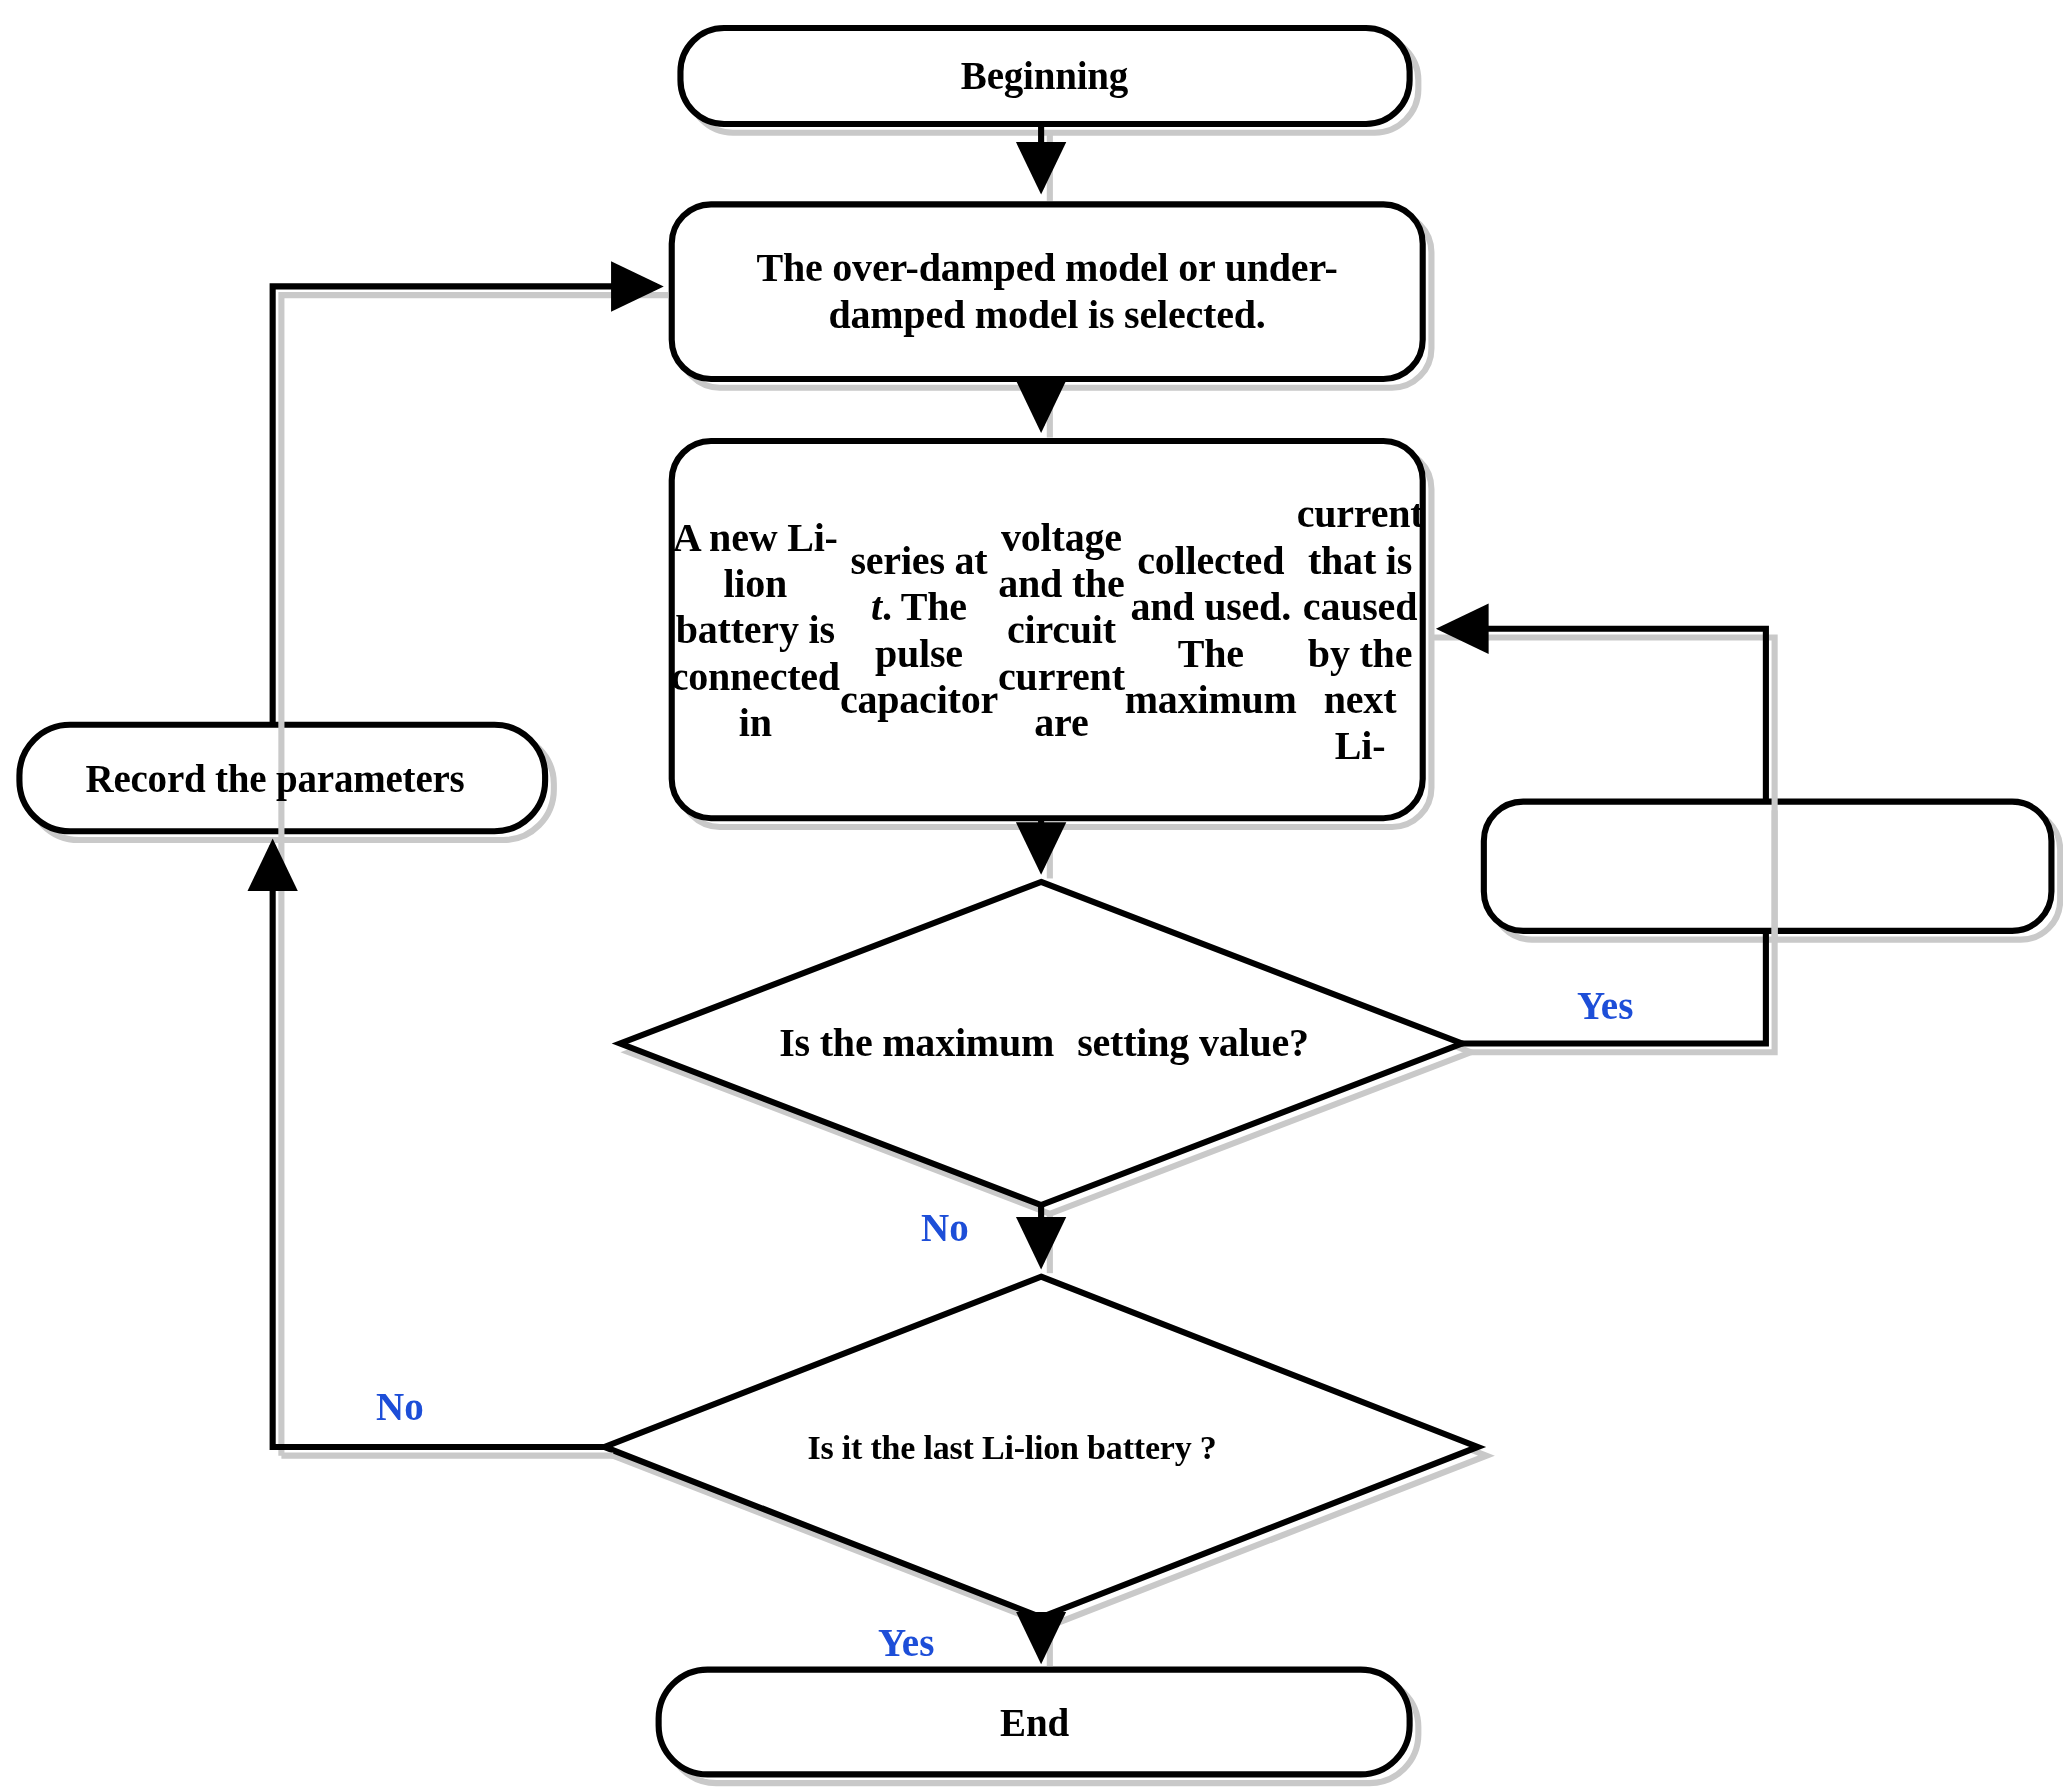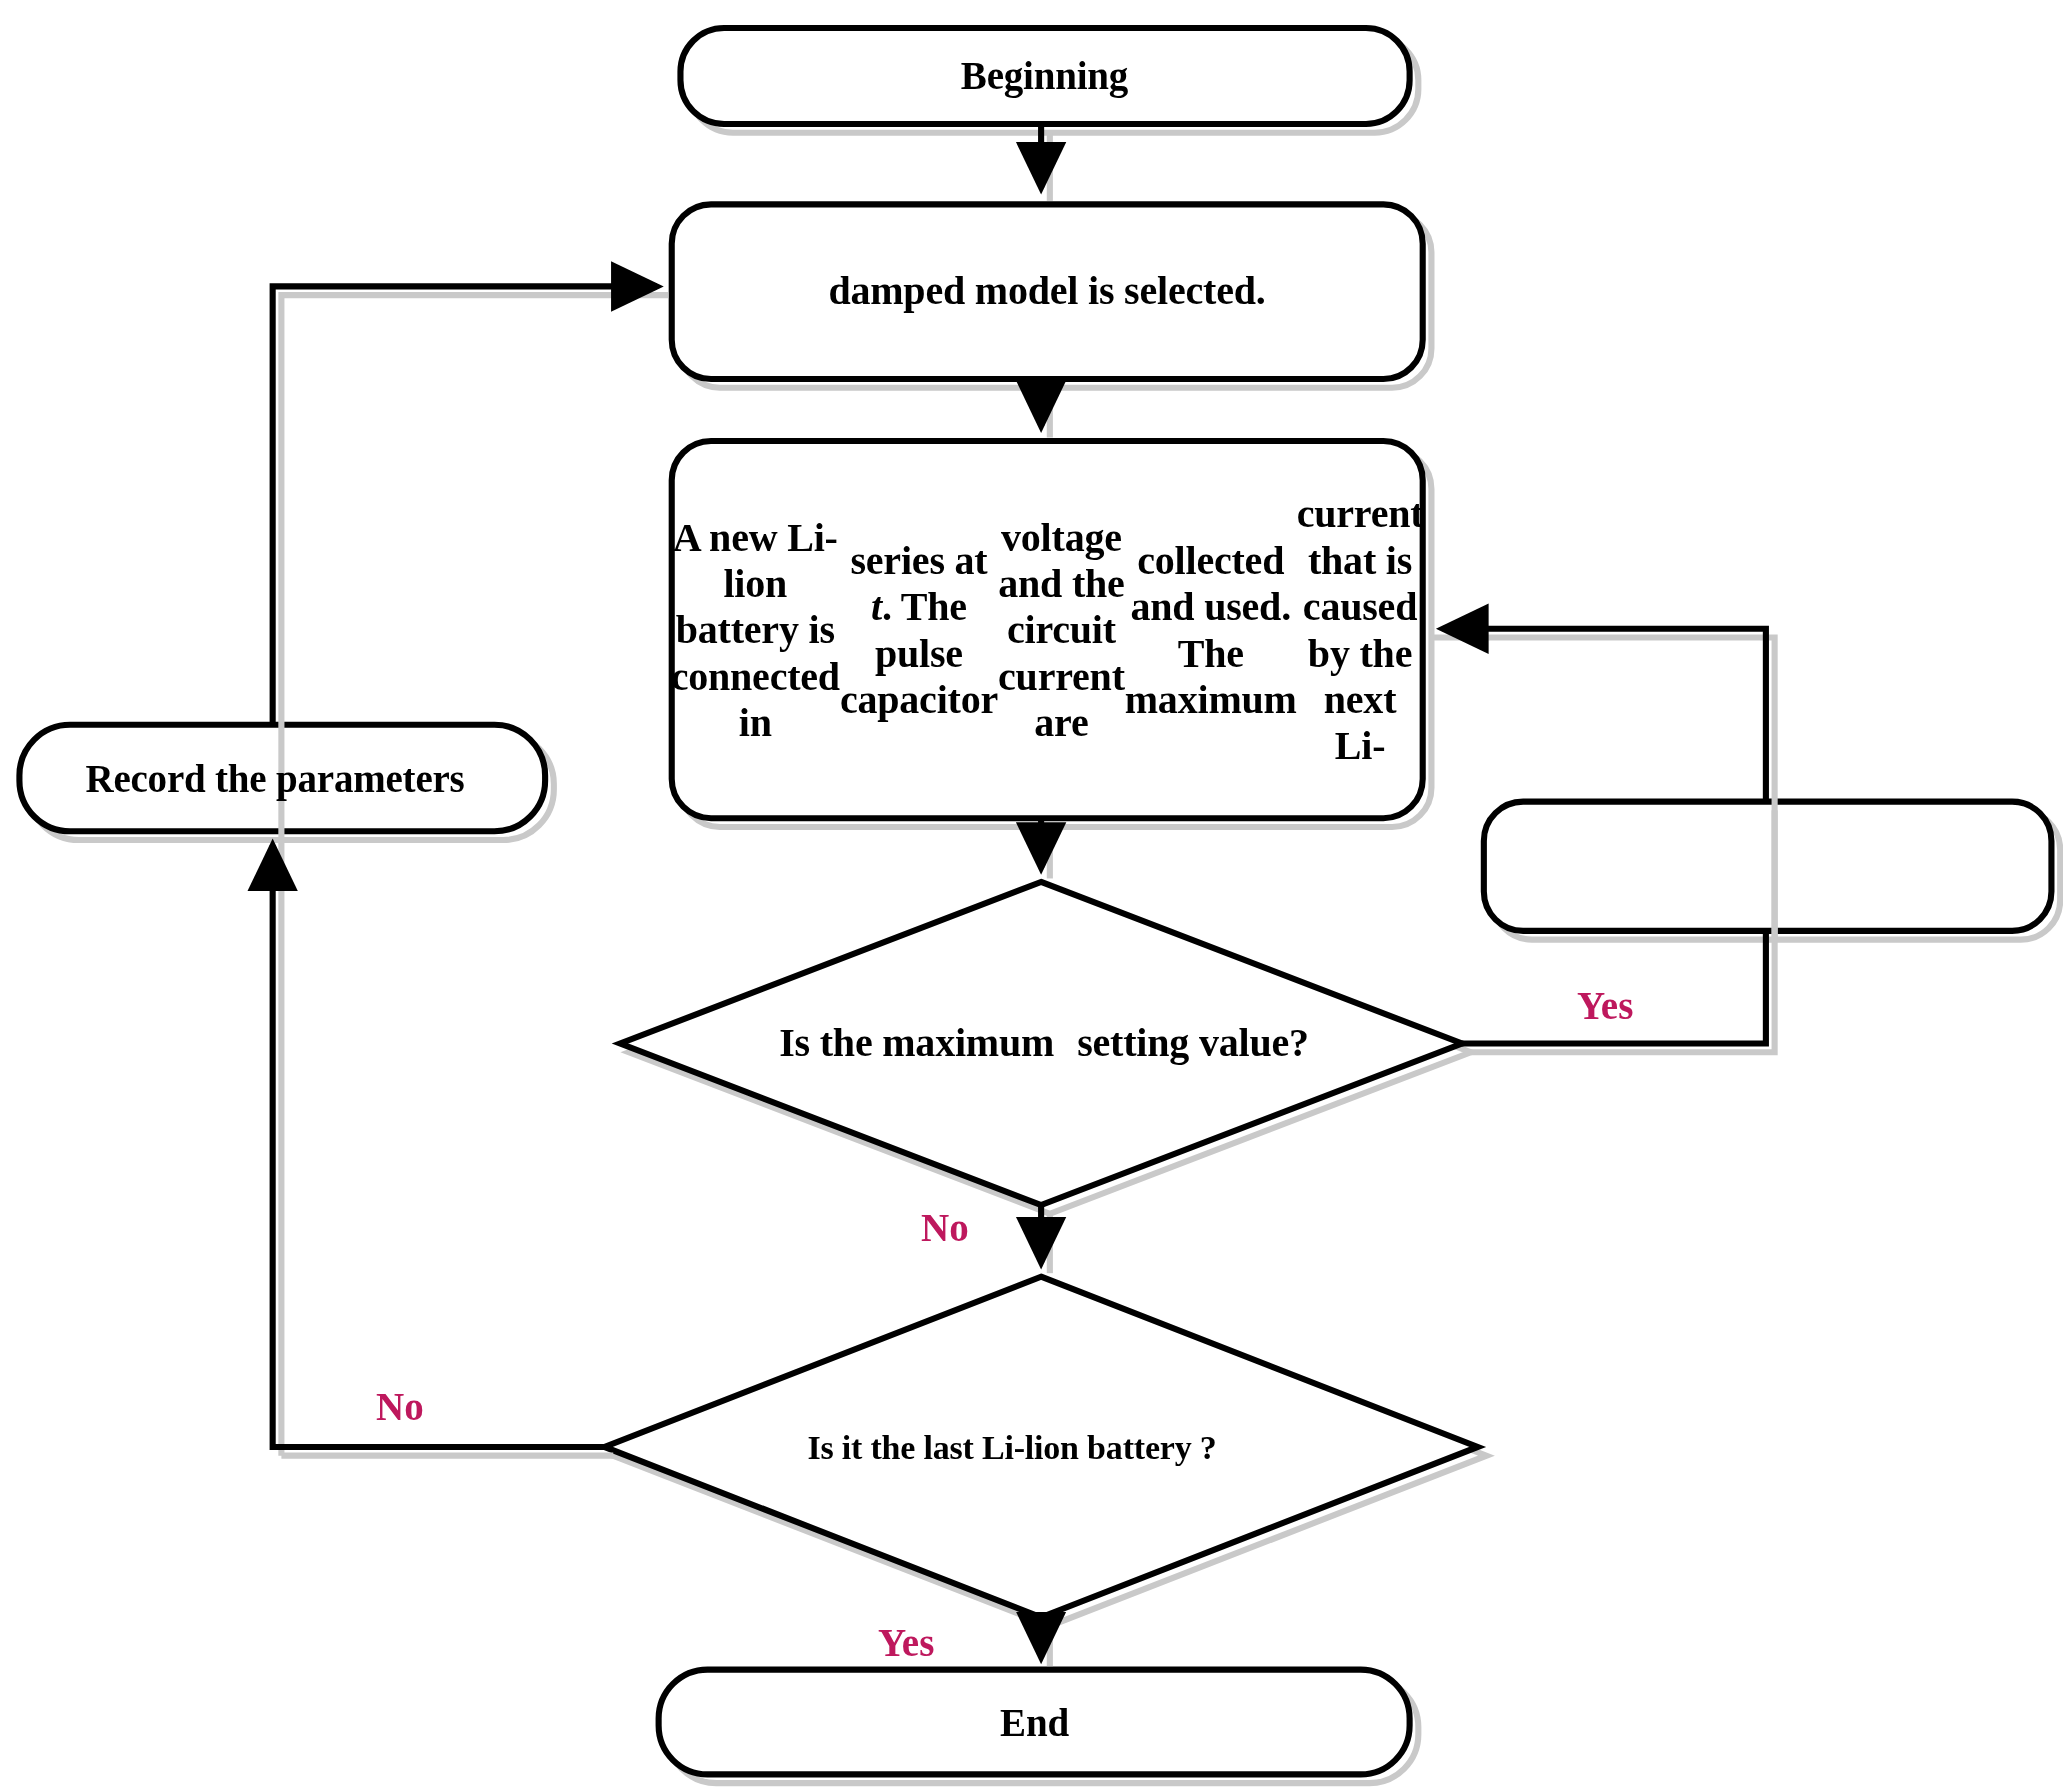--- a/index.html
+++ b/index.html
@@ -33,21 +33,21 @@
     font-weight: bold;
     color: #000000;
     line-height: 1.16;
     pointer-events: none;
     letter-spacing: -0.2px;
     font-family: Liberation Serif, serif;
   }
   .edge-label {
     position: absolute;
     font-weight: bold;
-    color: #be185d;
+    color: #1d4ed8;
     white-space: nowrap;
   }
   .it { font-style: italic; }
 </style>
 </head>
 <body>
 
 <div id="canvas">
 
   <svg id="flow" viewBox="0 0 2362 2051">
@@ -118,20 +118,21 @@
 
       <path d="M 692 1657 L 312 1657 L 312 968" marker-end="url(#arrow)"></path>
 
       <path d="M 312 830 L 312 328 L 752 328" marker-end="url(#arrow)"></path>
     </g>
   </svg>
 
   <div class="node-text" style="left:680px; top:28px; width:729px; height:96px; font-size:39px;">Beginning</div>
 
   <div class="node-text" style="left:689px; top:204px; width:716px; height:175px; font-size:40px; flex-direction:column;">
+    <div>The over-damped model or under-</div>
     <div>damped model is selected.</div>
   </div>
 
   <div class="node-text" style="left:680px; top:447px; width:734px; height:367px; font-size:40px; flex-direction:row; justify-content:center;">
     <div>A new Li-lion battery is connected in</div>
     <div><span>series at </span><span class="it">t</span><span>. The  pulse capacitor</span></div>
     <div>voltage and the circuit current are</div>
     <div>collected and used. The maximum</div>
     <div>current that is caused by the next Li-</div>
   </div>

